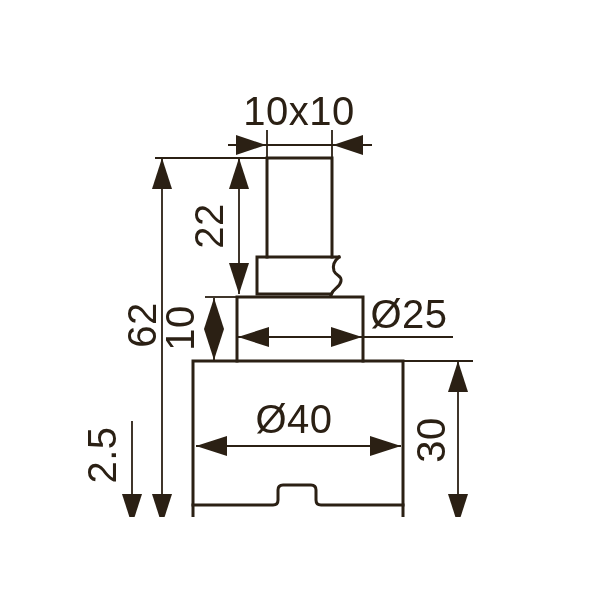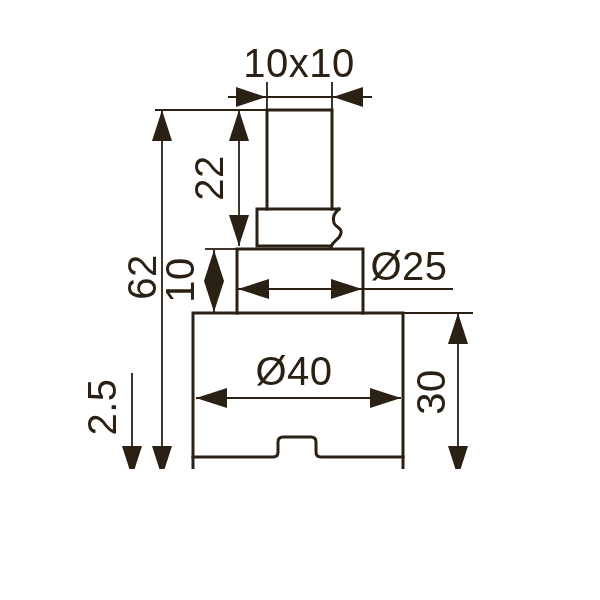--- a/index.html
+++ b/index.html
@@ -1,17 +1,17 @@
 <!DOCTYPE html>
 <html style="--ink: #2b2014; --paper: #ffffff;"><head>
 <meta charset="utf-8">
 <style>
   :root { --ink:#2b2014; --paper:#ffffff; }
   html,body{margin:0;padding:0;background:var(--paper);}
-  .canvas{width:600px;height:469px;background:var(--paper);position:relative;overflow:hidden;}
+  .canvas{width:600px;height:469px;background:var(--paper);position:relative;overflow:hidden;margin-top:48px;}
   svg{display:block;}
   .obj{stroke:var(--ink);stroke-width:3;fill:none;stroke-linecap:square;stroke-linejoin:miter;}
   .plate{stroke:var(--ink);stroke-width:2;fill:none;stroke-linejoin:miter;}
   .thin{stroke:var(--ink);stroke-width:1.8;fill:none;stroke-linecap:butt;}
   .arr{fill:var(--ink);stroke:none;}
   .lbl{font-family:"Liberation Sans",sans-serif;font-size:40px;fill:var(--ink);letter-spacing:0.5px;}
 </style>
 </head>
 <body>
 

